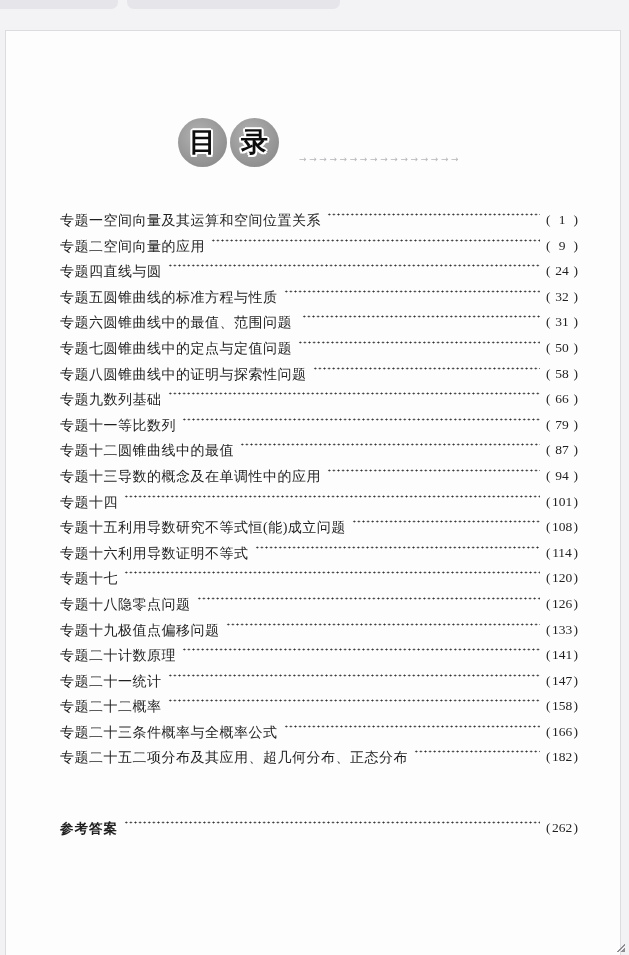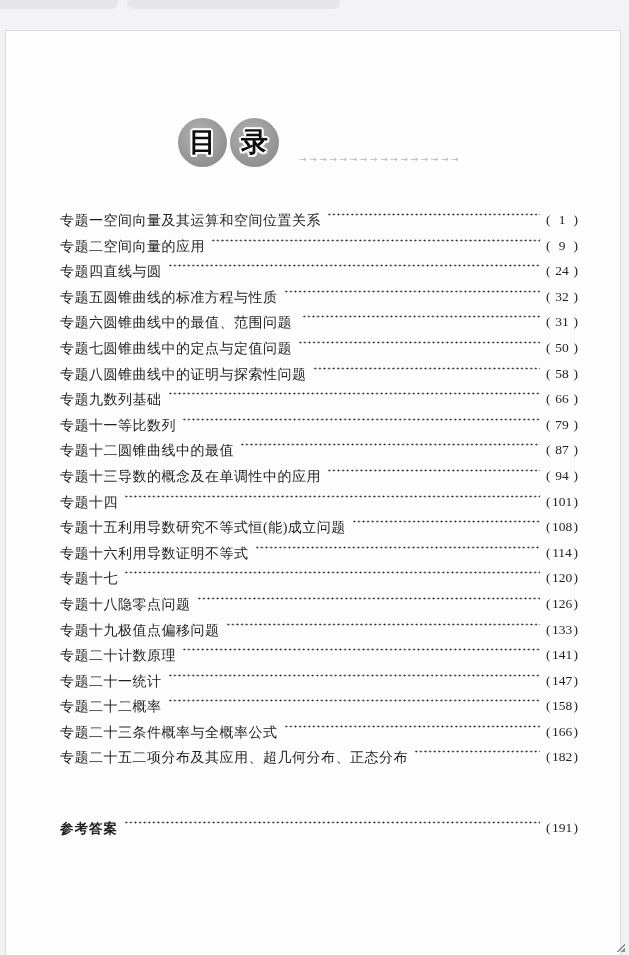--- a/index.html
+++ b/index.html
@@ -230,20 +230,20 @@
           <span class="leader"></span>
           <span class="pagenum">(<span class="pnum">182</span>)</span>
         </div>
       </div>
 
     <div class="toc answers-row" id="answers-container">
 
     <div class="toc-row">
           <span class="entry-label">参考答案</span>
           <span class="leader"></span>
-          <span class="pagenum">(<span class="pnum">191</span>)</span>
+          <span class="pagenum">(<span class="pnum">262</span>)</span>
         </div>
       </div>
 
   </div>
 
   <div class="grip"></div>
 </div>
 
 </body></html>

